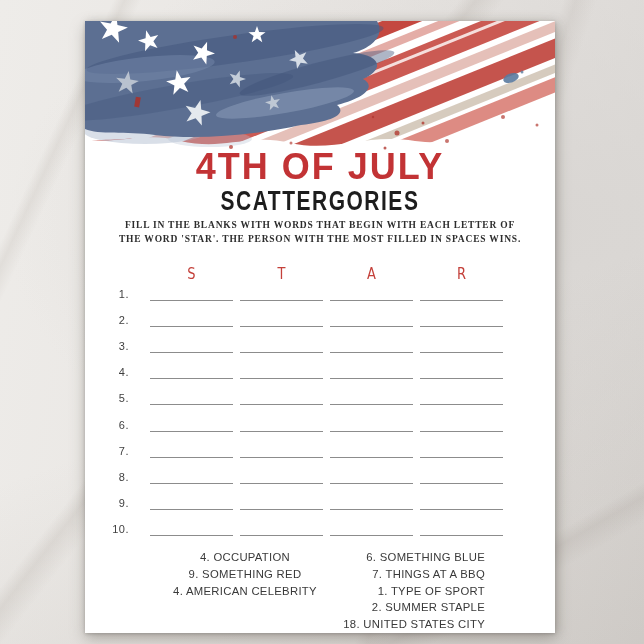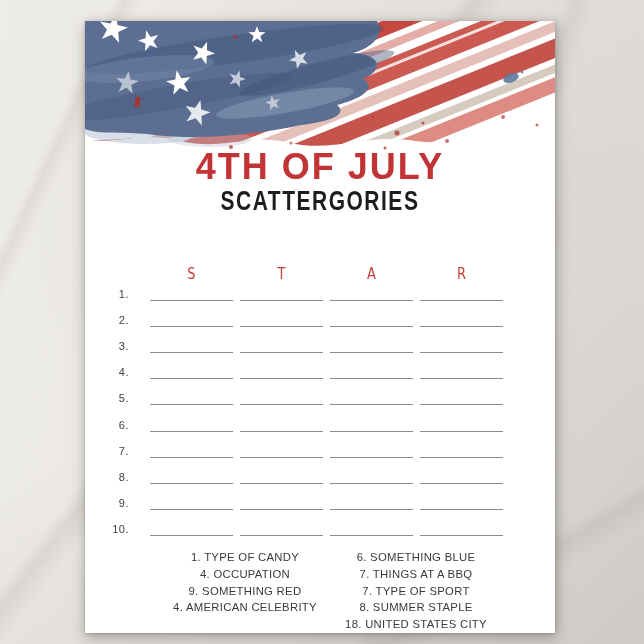--- a/index.html
+++ b/index.html
@@ -65,21 +65,21 @@
     width:83px; height:14px; margin-left:7px;
     border-bottom:1px solid #8c8c8c;
   }
   .blank.first { margin-left:21px; }
   .cats-left, .cats-right {
     position:absolute; top:528px; text-align:center;
     font-family:"Liberation Sans", sans-serif;
     font-size:11.3px; line-height:16.75px; letter-spacing:0.3px; color:#3a3a3a;
   }
   .cats-left { left:50px; width:220px; }
-  .cats-right { left:246px; width:170px; }
+  .cats-right { left:230px; width:170px;text-align:right; }
 </style>
 </head>
 <body>
 
 <div class="veins"></div>
 
 <div class="paper">
 
   <svg class="flag" viewBox="0 0 470 133" aria-hidden="true">
     <defs>
@@ -141,20 +141,24 @@
       <circle cx="146" cy="126" r="2" fill="#b8443c" opacity="0.8"></circle>
       <circle cx="206" cy="122" r="1.5" fill="#b8443c" opacity="0.7"></circle>
       <ellipse cx="426" cy="57" rx="8" ry="4.5" fill="#5a7a9e" opacity="0.9" transform="rotate(-20 426 57)"></ellipse>
       <circle cx="437" cy="51" r="1.5" fill="#5a7a9e" opacity="0.8"></circle>
     </g>
   </svg>
 
   <div class="title1">4TH OF JULY</div>
   <div class="title2">SCATTERGORIES</div>
 
+  <div class="instructions">
+    <div>FILL IN THE BLANKS WITH WORDS THAT BEGIN WITH EACH LETTER OF</div>
+    <div>THE WORD 'STAR'. THE PERSON WITH THE MOST FILLED IN SPACES WINS.</div>
+  </div>
 
   <div class="letters-row" id="letters-row">
       <span class="star-letter">S</span>
       <span class="star-letter">T</span>
       <span class="star-letter">A</span>
       <span class="star-letter">R</span>
     </div>
 
   <div class="rows-container" id="rows-container">
       <div class="answer-row">
@@ -223,26 +227,25 @@
       <div class="answer-row">
         <span class="row-num">10.</span>
         <span class="blank first"></span>
         <span class="blank"></span>
         <span class="blank"></span>
         <span class="blank"></span>
       </div>
     </div>
 
   <div class="cats-left" id="cats-left">
-      <div>1. TYPE OF CANDY</div>
       <div>4. OCCUPATION</div>
       <div>9. SOMETHING RED</div>
       <div>4. AMERICAN CELEBRITY</div>
     </div>
   <div class="cats-right" id="cats-right">
       <div>6. SOMETHING BLUE</div>
       <div>7. THINGS AT A BBQ</div>
-      <div>7. TYPE OF SPORT</div>
-      <div>8. SUMMER STAPLE</div>
+      <div>1. TYPE OF SPORT</div>
+      <div>2. SUMMER STAPLE</div>
       <div>18. UNITED STATES CITY</div>
     </div>
 
 </div>
 
 </body></html>

